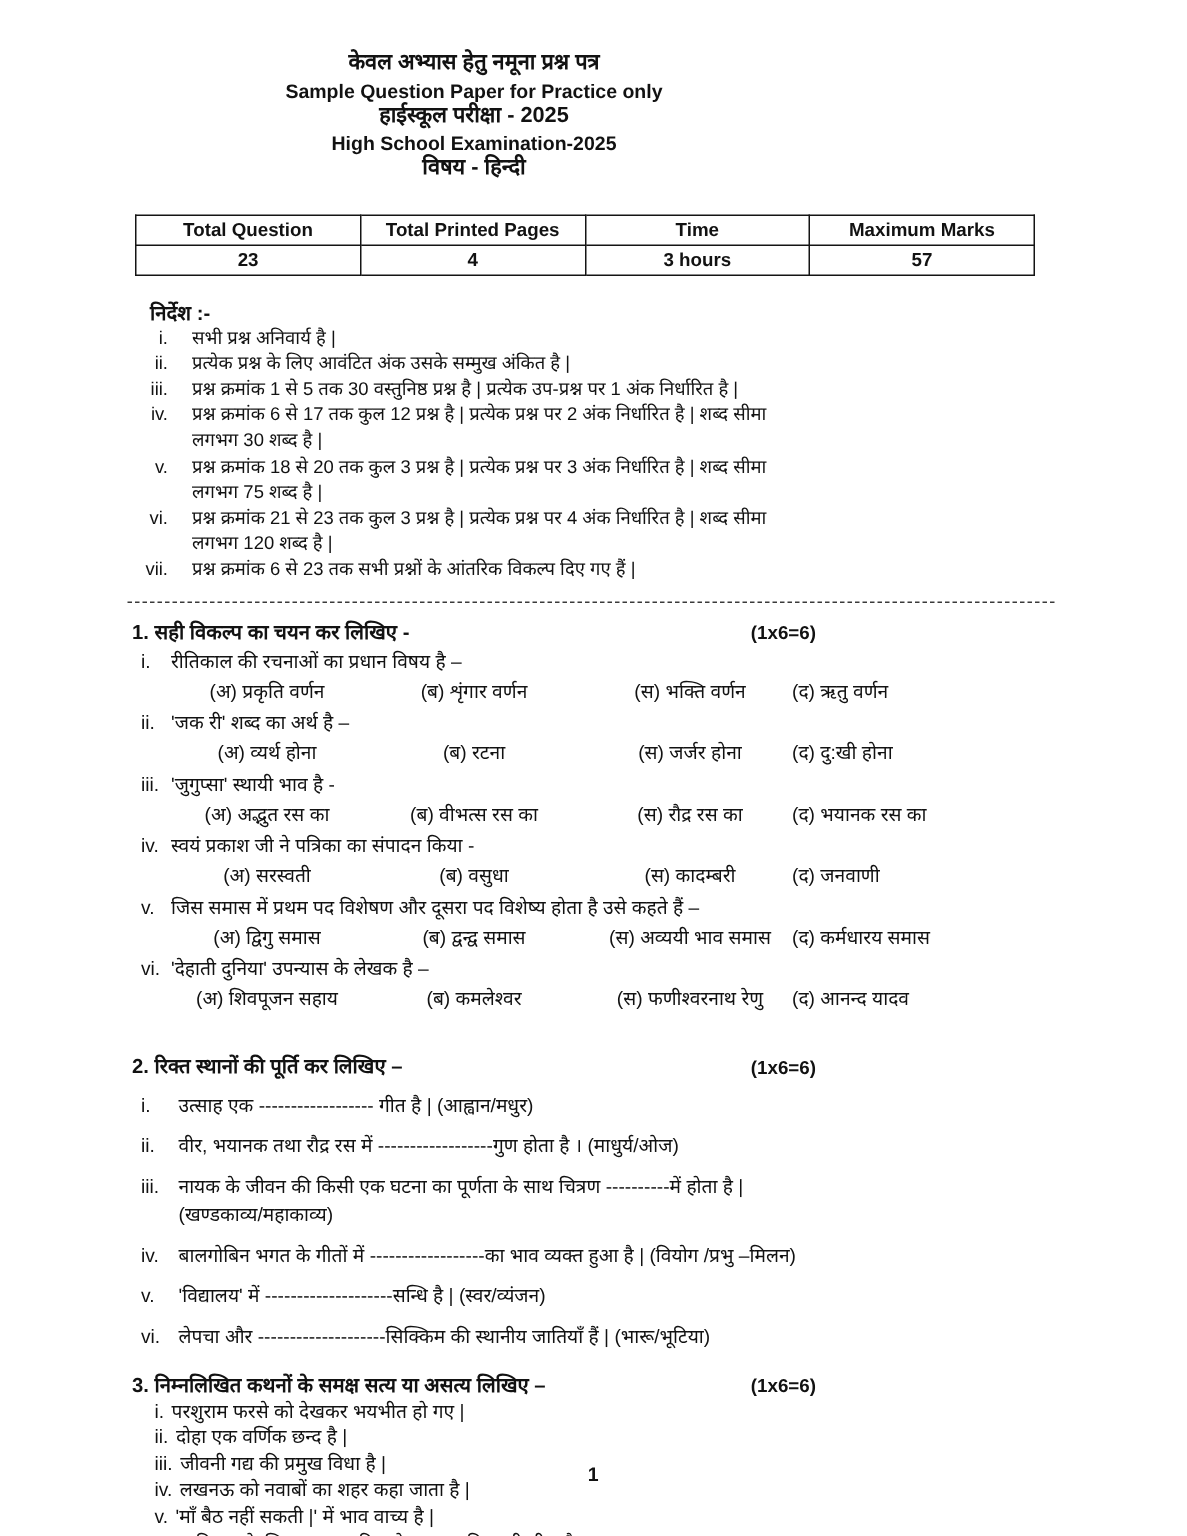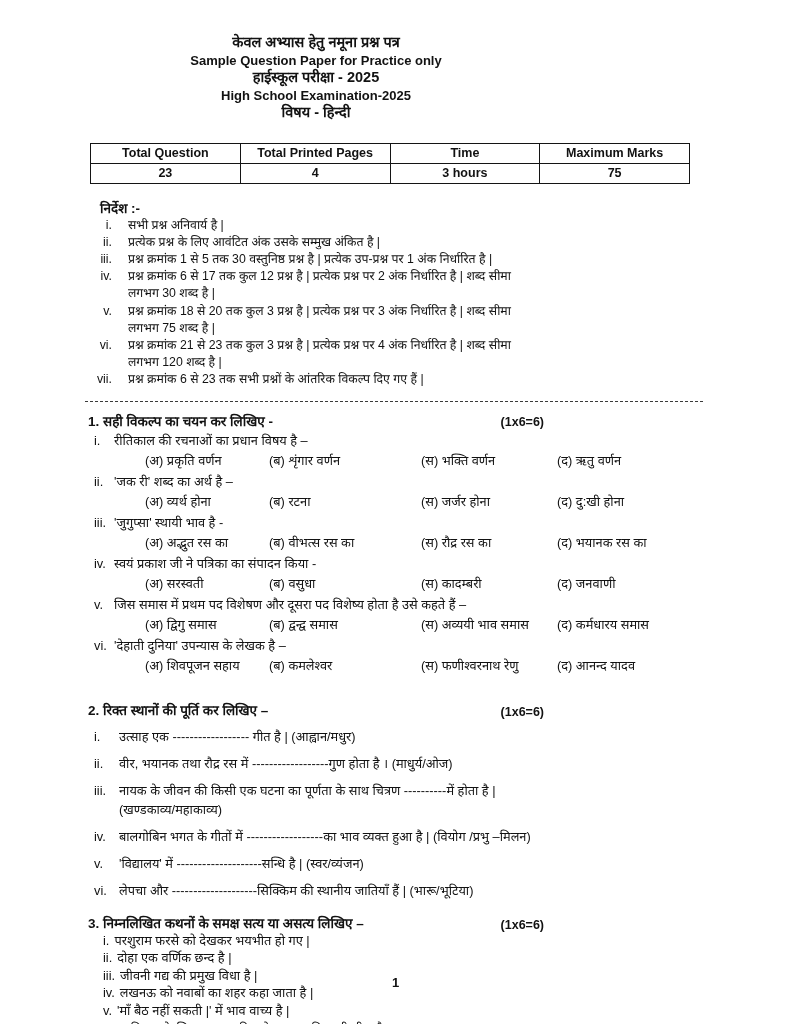--- a/index.html
+++ b/index.html
@@ -53,31 +53,32 @@
   }
   .sec-head .marks { font-size: 12.5px; }
   .s1-head { margin-top: 10px; }
 
   .qrow { display: flex; font-size: 12.8px; line-height: 20px; margin-left: 6px; margin-top: 1px; }
   .qrow .qn { flex: 0 0 20px; }
   .qrow .qt { flex: 1; }
   .opts {
     display: grid;
     grid-template-columns: 124px 152px 136px 1fr;
-    margin-left: 57px;
+    margin-left: 28px;
     font-size: 12.8px; line-height: 20px;
     white-space: nowrap;
+    text-align: center;
   }
 
   .s2-head { margin-top: 25px; align-items: flex-end; }
   .frow { display: flex; font-size: 12.8px; line-height: 19px; margin-left: 6px; margin-top: 8px; }
   .frow .qn { flex: 0 0 25px; }
   .frow .qt { flex: 1; }
 
-  .s3-head { margin-top: 14px; align-items: flex-end; }
+  .s3-head { margin-top: 14px; }
   .trow { display: flex; font-size: 12.8px; line-height: 17.6px; margin-left: 15px; }
   .trow .qn { flex: 0 0 0; padding-right: 5px; }
 
   
   .pageno {
     position: absolute; bottom: 34px; left: 0;
     width: 791px; text-align: center;
     font-size: 13px; font-weight: bold;
   }
 </style>
@@ -99,21 +100,21 @@
         <tr>
       <th>Total Question</th>
       <th>Total Printed Pages</th>
       <th>Time</th>
       <th>Maximum Marks</th>
     </tr>
     <tr>
       <td>23</td>
       <td>4</td>
       <td>3 hours</td>
-      <td>75</td>
+      <td>57</td>
     </tr>
   </tbody>
     </table>
 
   <div class="instr-title">निर्देश :-</div>
   <div>
     <div class="irow">
         <span class="rn">i.</span>
         <span class="itx">सभी प्रश्न अनिवार्य है |</span>
       </div>

